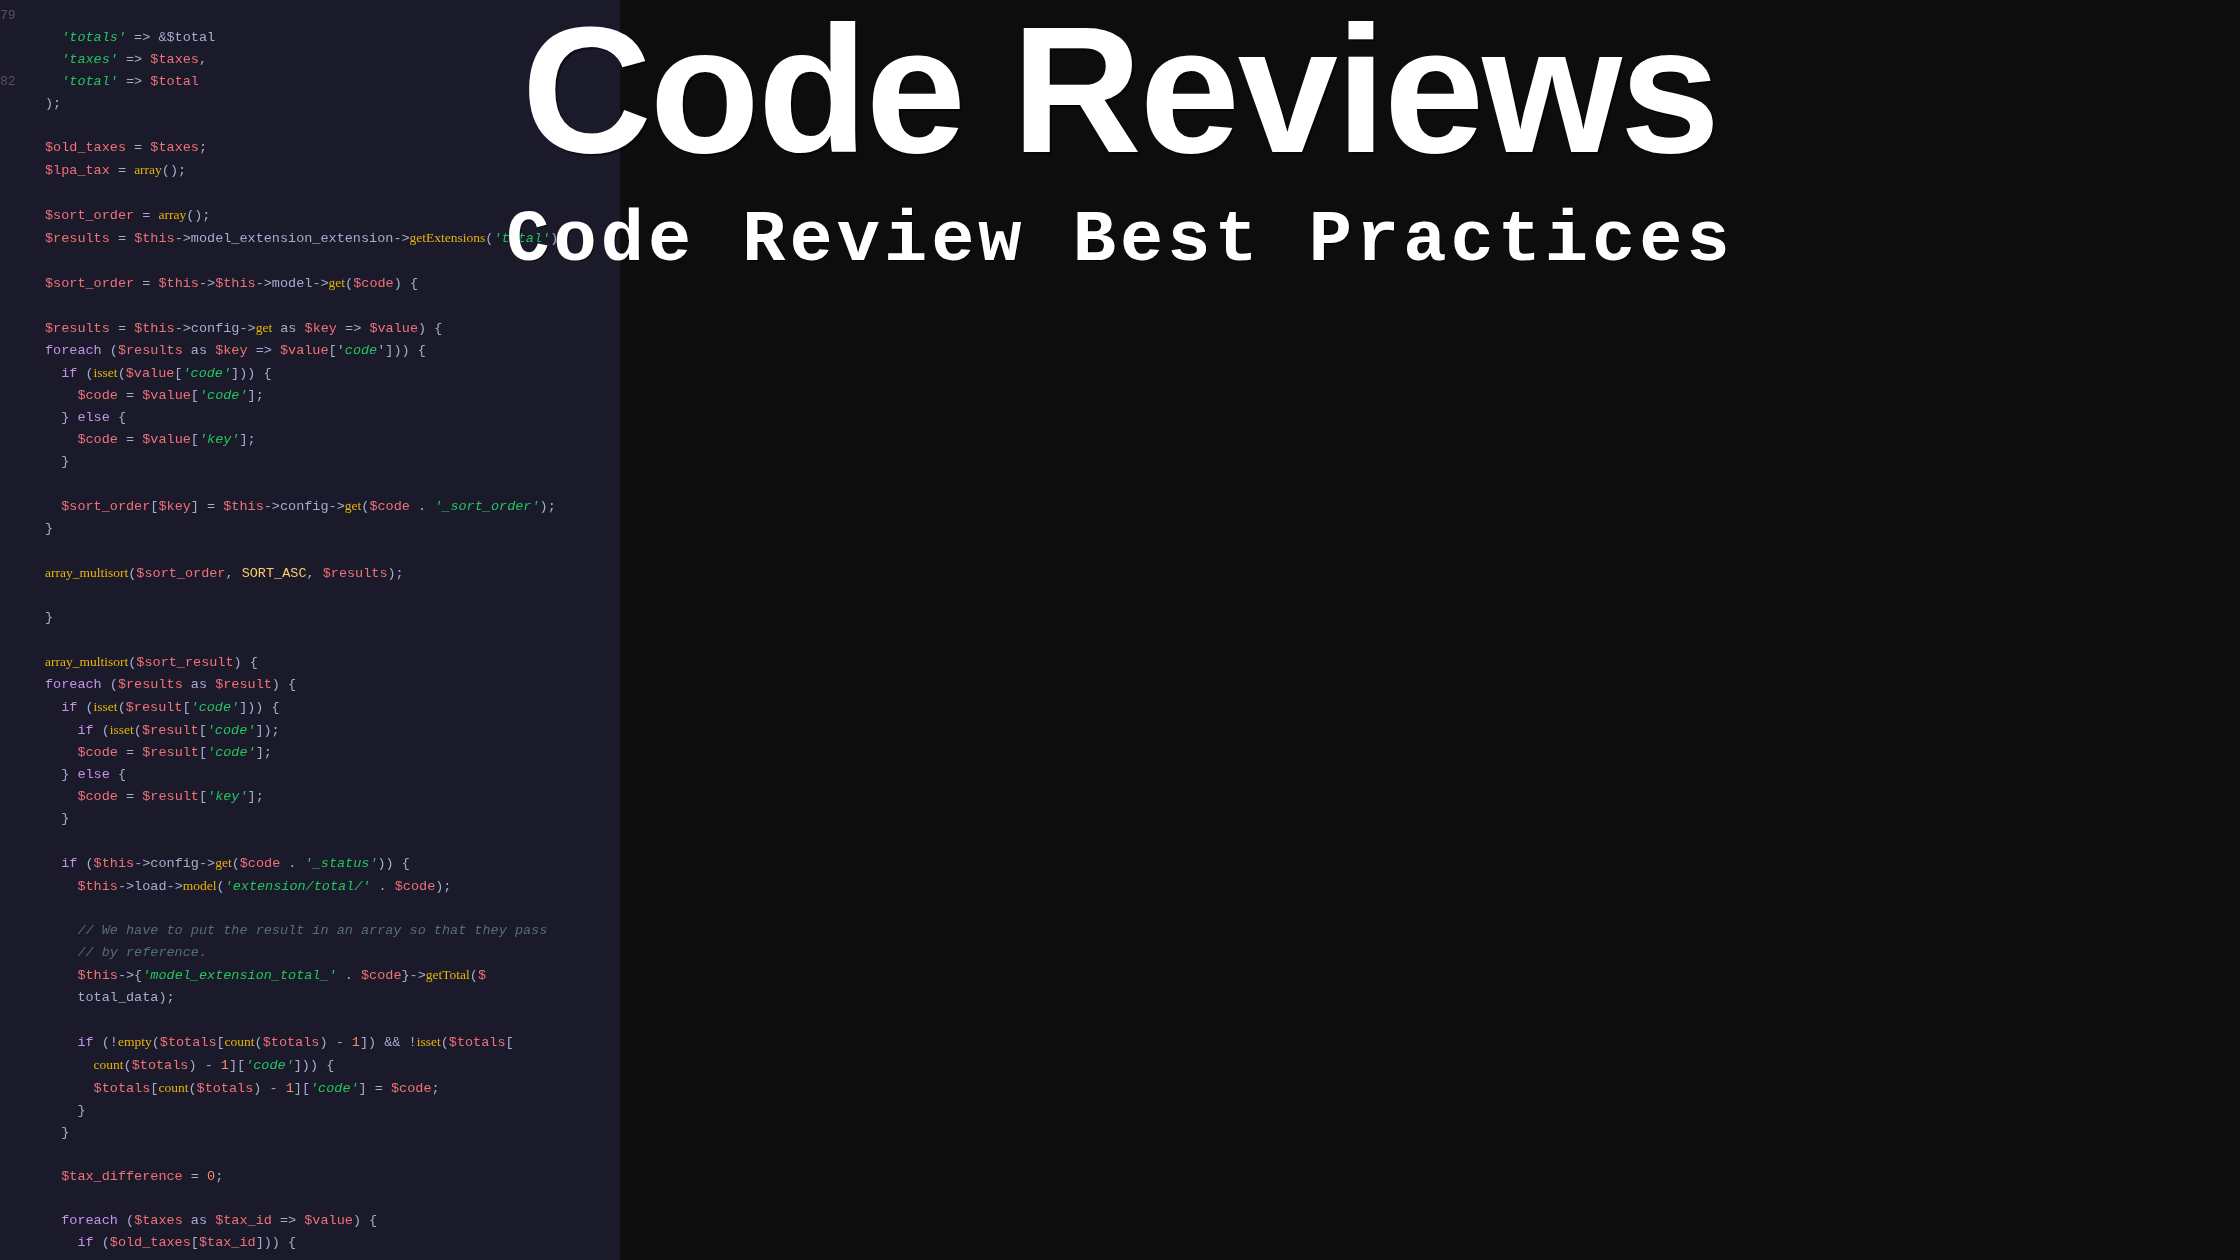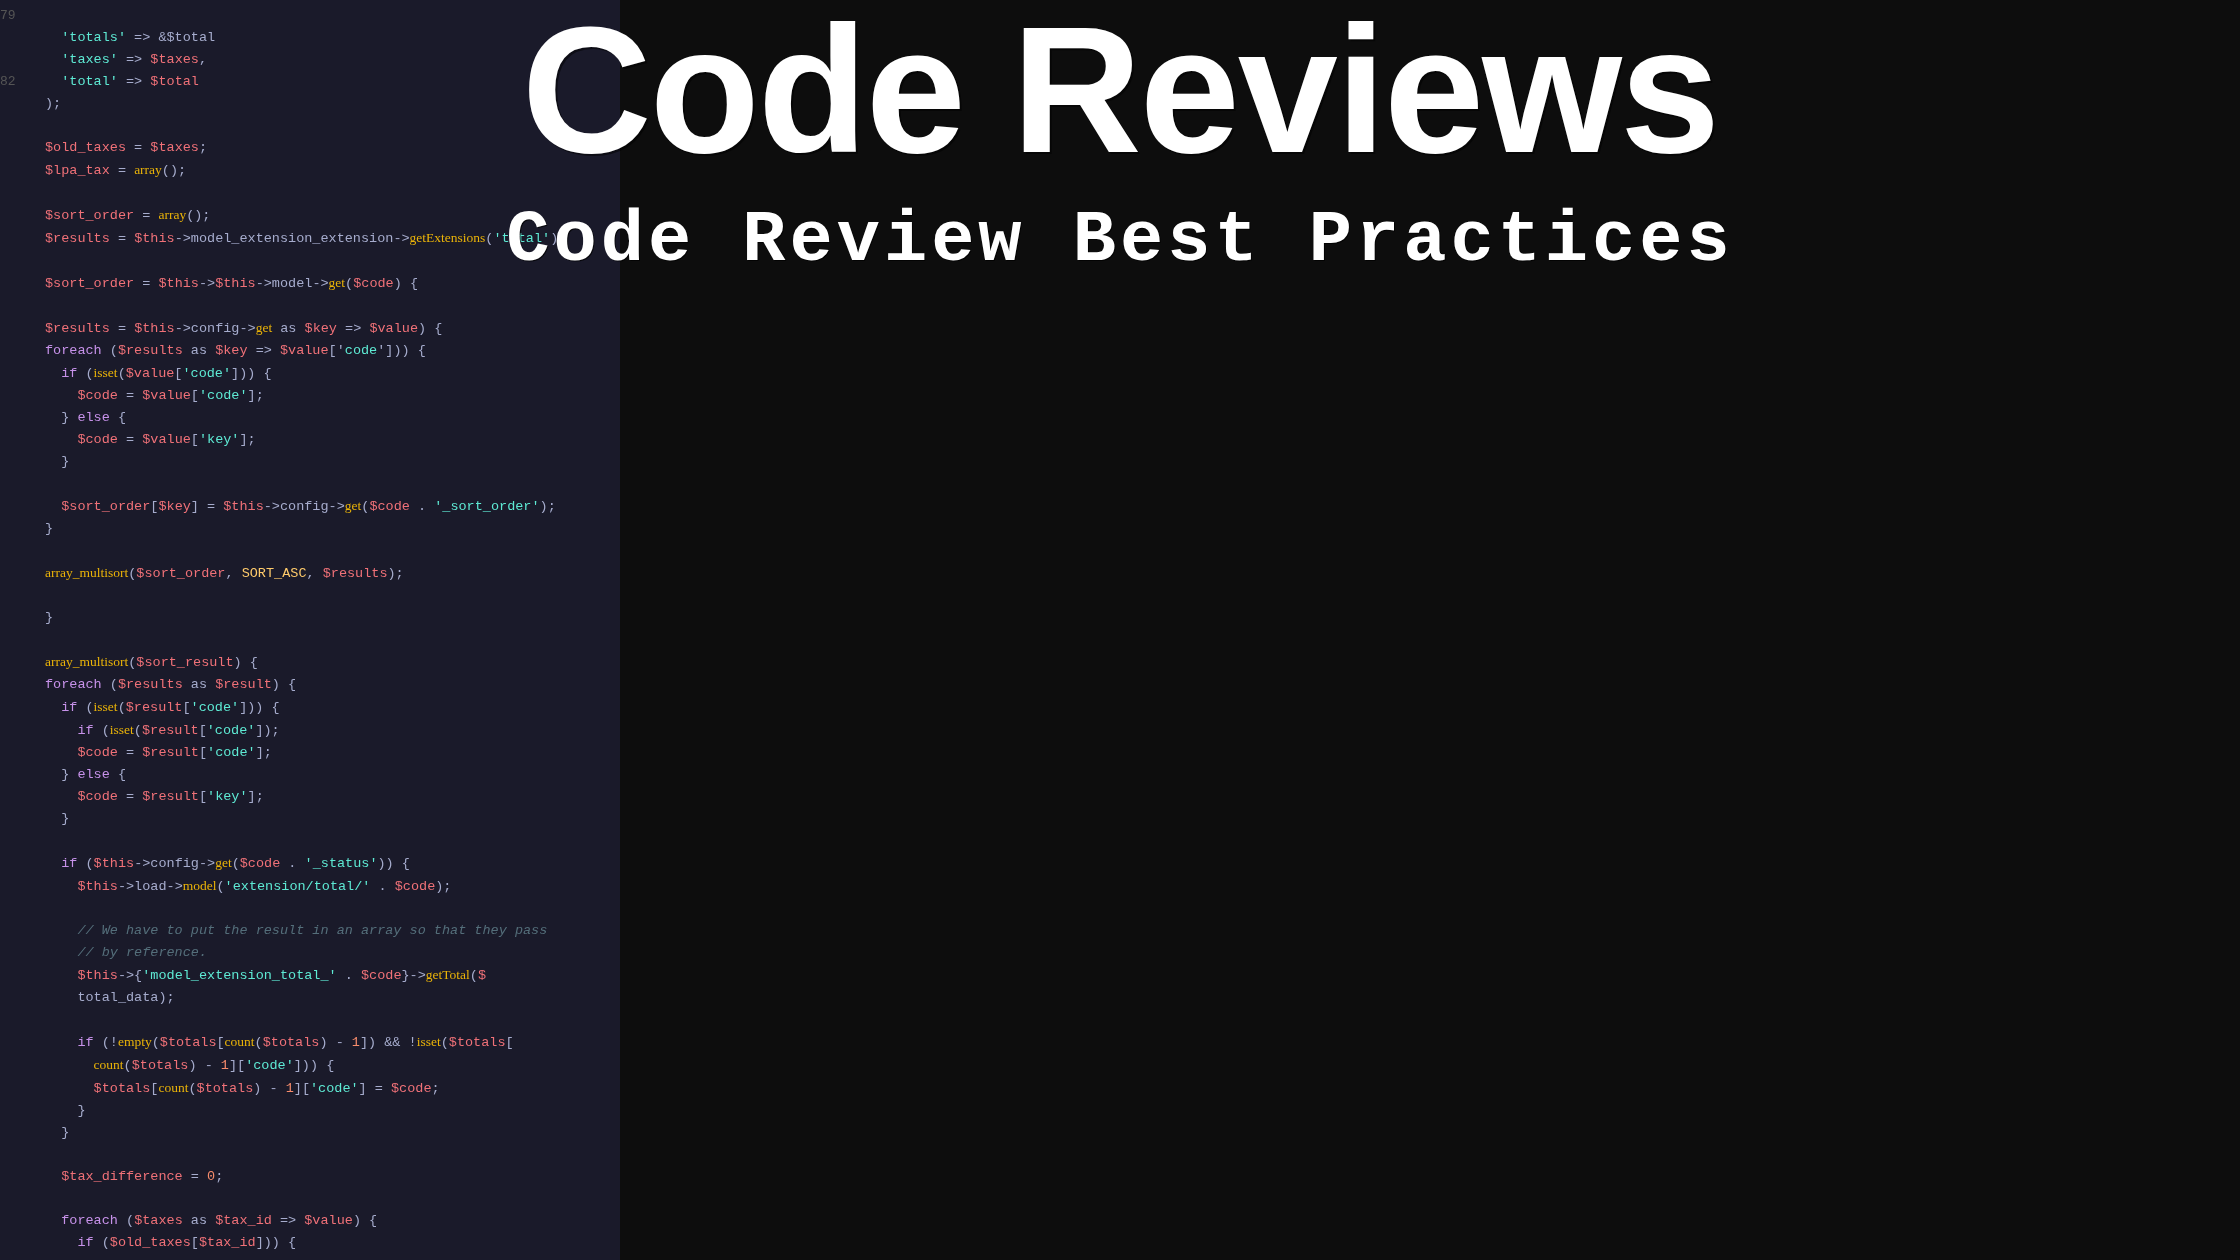--- a/index.html
+++ b/index.html
@@ -55,21 +55,21 @@
       padding-top: 5px;
       font-size: 13px;
       line-height: 22px;
       white-space: pre;
       overflow: hidden;
     }
 
     
     .kw { color: #c792ea; } 
     .fn { color: #eab308; font-family: Liberation Serif, serif; } 
-    .str { color: #5eead4; } 
+    .str { color: #22c55e; font-style: italic; } 
     .cm { color: #546e7a; font-style: italic; } 
     .num { color: #f78c6c; } 
     .plain { color: #a6accd; } 
     .php-var { color: #f07178; text-align: center; } 
     .yellow { color: #ffcb6b; }
 
     
     .overlay {
       position: absolute;
       top: 0;

